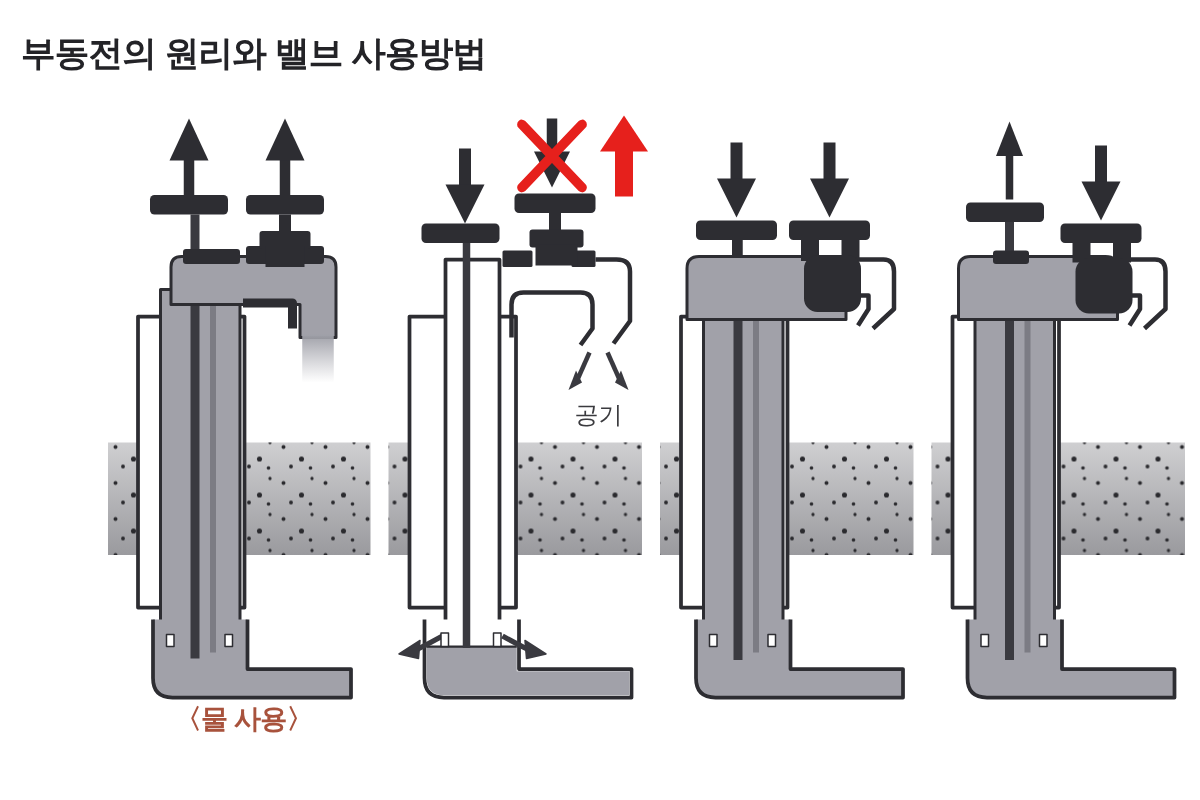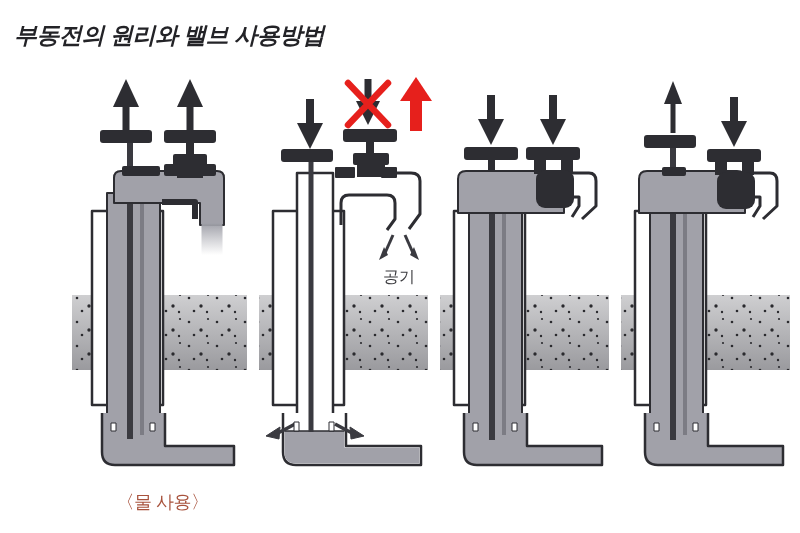--- a/index.html
+++ b/index.html
@@ -3,27 +3,27 @@
 <meta charset="utf-8">
 <style>
   html,body{margin:0;padding:0}
   body{
     width:800px;height:533px;overflow:hidden;background:#fff;
     font-family:"Liberation Sans","DejaVu Sans",sans-serif;
   }
   .page{position:relative;width:800px;height:533px;background:#fff}
   .title{
     margin:20px 0 0 14px;font-size:23px;font-weight:bold;
-    color:var(--title,#232327);letter-spacing:-0.5px;font-style:italic;
+    color:var(--title,#232327);letter-spacing:-0.5px;
   }
   .panels{display:flex;margin:24px 0 0 72px}
   figure.panel{margin:0;width:181px}
   figcaption{
-    text-align:center;font-size:18px;font-weight:normal;
-    color:var(--caption,#a8523c);margin-top:23px;letter-spacing:-0.5px;
+    text-align:center;font-size:18px;font-weight:bold;
+    color:var(--caption,#a8523c);margin-top:0;letter-spacing:-0.5px;
   }
   svg{display:block}
   svg *{stroke-linejoin:round}
   .f-ink{fill:var(--ink,#2d2d32)}
   .f-pipe{fill:var(--pipe,#a1a1a9)}
   .f-red{fill:var(--red,#e6201c)}
   .f-white{fill:#fff}
   .s-ink{stroke:var(--ink,#2d2d32)}
   .s-red{stroke:var(--red,#e6201c)}
   .nf{fill:none}

